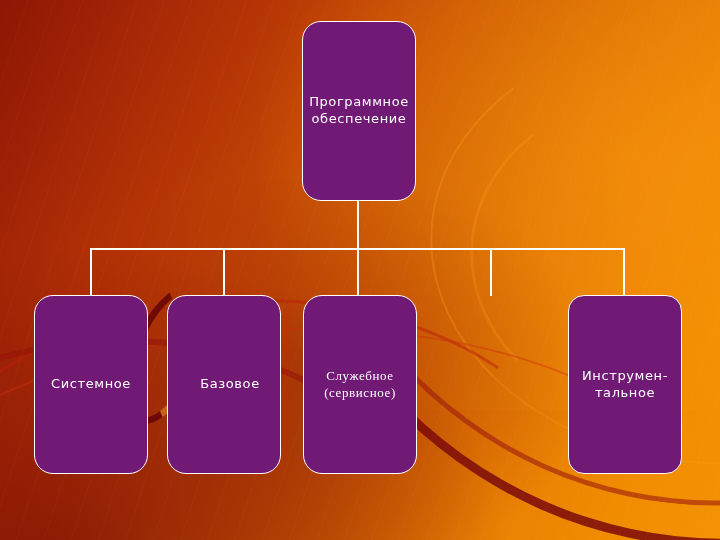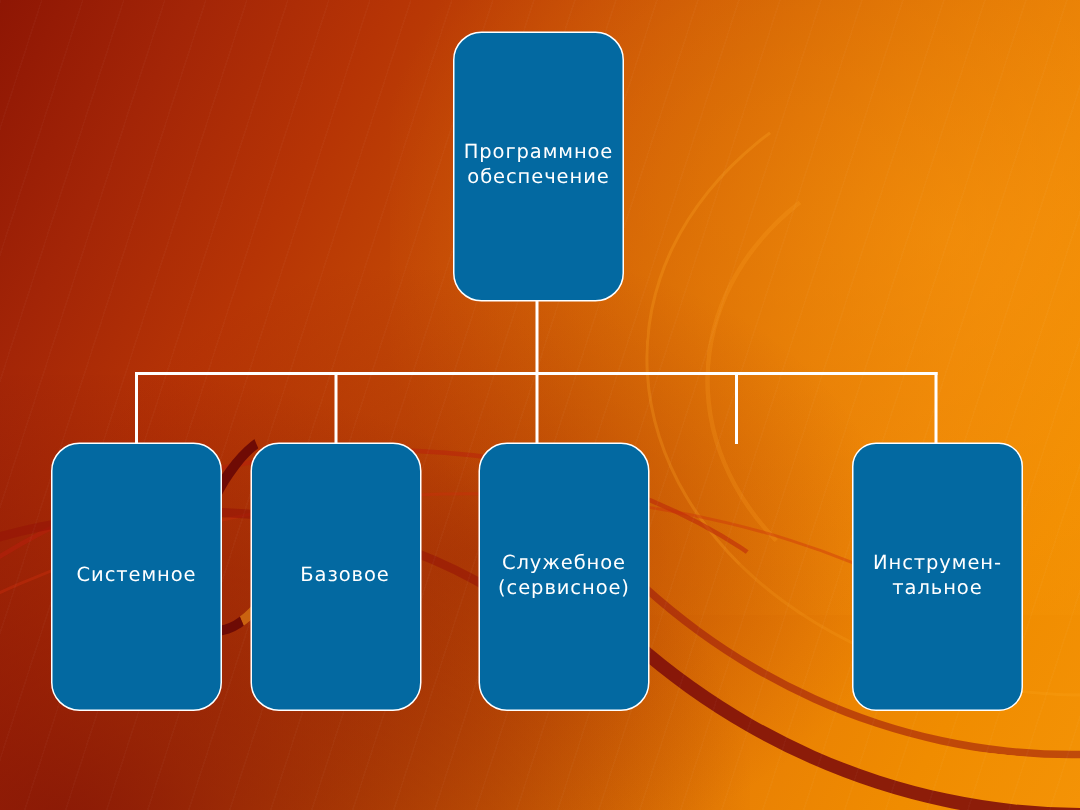--- a/index.html
+++ b/index.html
@@ -172,21 +172,21 @@
   
   .line {
     position: absolute;
     background: #ffffff;
   }
 
   
   .node {
     position: absolute;
     box-sizing: border-box;
-    background: #0369a1;
+    background: #701a75;
     border: 1.6px solid #ffffff;
     border-radius: 19px;
     display: flex;
     align-items: center;
     justify-content: center;
     text-align: center;
     color: #ffffff;
     line-height: 1.28;
     letter-spacing: 0.6px;
   }
@@ -195,21 +195,21 @@
     display: block;
     white-space: pre-line;
     padding: 0 5px;
   }
 
   .node-root      { left: 302px; top: 21px;  width: 114px; height: 180px; font-size: 13px; }
   .node-child     { top: 295px; width: 114px; height: 179px; font-size: 13px; }
 
   .c1 { left: 34px;  }
   .c2 { left: 167px; padding-left: 12px; }
-  .c3 { left: 319px; }
+  .c3 { left: 303px; font-family: Liberation Serif, serif; }
   .c4 { left: 434px; }
   .c5 { left: 568px; border-radius: 16px; }
 </style>
 </head>
 <body>
 
 <div id="slide">
 
   <div class="bg-base"></div>
   <div class="bg-shade-tr"></div>

